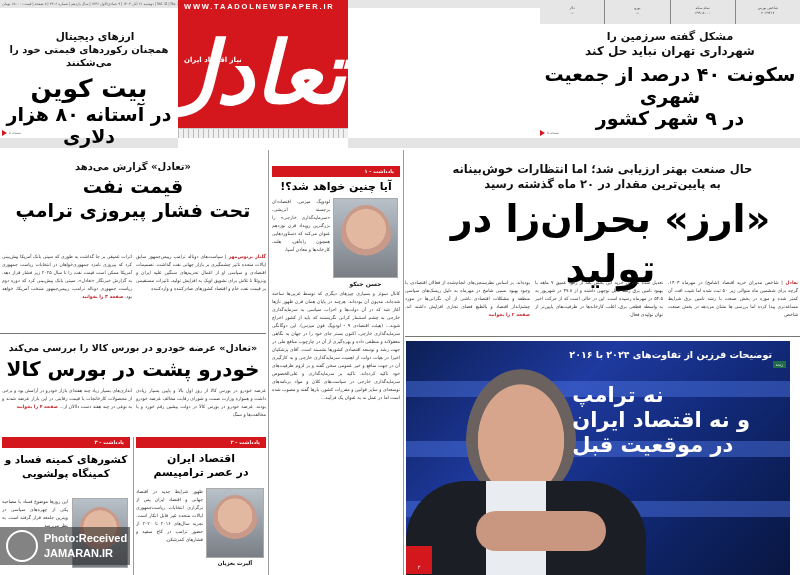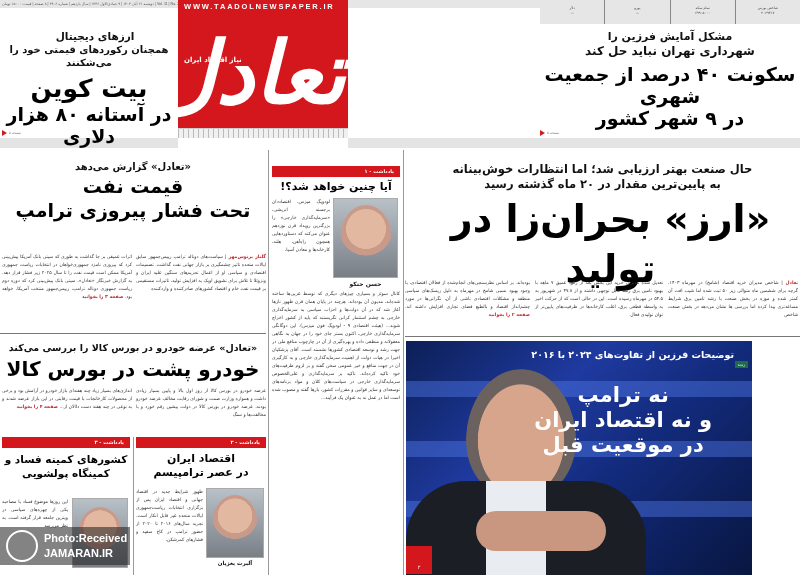--- a/index.html
+++ b/index.html
@@ -21,24 +21,24 @@
   .hl { text-align: center; font-weight: bold; color: #000; line-height: 1.15; }
   .pageref { font-size: 3.5px; color: #777; display: flex; align-items: center; gap: 2px; }
   .tri { width: 0; height: 0; border-top: 3px solid transparent; border-bottom: 3px solid transparent; border-left: 5px solid #d4171c; }
   .body-text { font-size: 4.6px; line-height: 8px; color: #333; text-align: justify; }
   .body-text .red { color: #c0262c; font-weight: bold; }
   .col-rule { background: #999; width: 1px; }
   .h-rule { background: #777; height: 1px; }
   .note-hd { background: #d4171c; color: #fff; font-size: 5px; font-weight: bold; height: 11px; line-height: 11px; padding-right: 6px; }
   .photo { background: linear-gradient(180deg, #b8c0c8, #7a7f86); border: 1px solid #aaa; }
   .face { border-radius: 50%; background: radial-gradient(circle at 50% 40%, #e3b8a0 0 45%, #c9998a 46% 60%, transparent 61%); }
-  .hero { left: 406px; top: 341px; width: 346px; height: 234px; background: linear-gradient(135deg, #0c1f56 0%, #1f3aa0 35%, #122a7a 60%, #081640 100%); overflow: hidden; }
+  .hero { left: 406px; top: 341px; width: 384px; height: 234px; background: linear-gradient(135deg, #0c1f56 0%, #1f3aa0 35%, #122a7a 60%, #081640 100%); overflow: hidden; }
   .hero-stripe { background: rgba(80,120,230,0.45); height: 16px; transform: skewX(-25deg); }
   .hero-kicker { color: #fff; font-size: 9.5px; font-weight: bold; }
-  .hero-hl { color: #fff; font-weight: bold; text-align: center; line-height: 1.2; font-size: 21px; }
+  .hero-hl { color: #fff; font-weight: bold; text-align: left; line-height: 1.2; font-size: 21px; }
   .hero-tag { background: #1f6b4a; color: #fff; font-size: 4px; padding: 1px 3px; }
   .watermark { left: 0; top: 527px; width: 130px; height: 38px; background: rgba(30,30,30,0.55); color: #fff; direction: ltr; }
 </style>
 </head>
 <body>
 
 <div class="abs topbar"></div>
 <div class="abs meta-left">دوشنبه ۲۱ آبان ۱۴۰۳ | ۹ جمادی‌الاول ۱۴۴۶ | سال یازدهم | شماره ۳۹۰۶ | ۸ صفحه | قیمت: ۱۵۰۰۰ تومان | Vol. 11 | No. 2906 | Mon. Nov 11, 2024</div>
 <div class="abs meta-right">
   <div class="meta-cell">
@@ -73,21 +73,21 @@
   <div class="kicker" style="font-size:10px;line-height:13px;">همچنان رکوردهای قیمتی خود را می‌شکنند</div>
   <div class="hl" style="font-size:25px;margin-top:6px;">بیت کوین</div>
   <div class="hl" style="font-size:19px;">در آستانه ۸۰ هزار دلاری</div>
 </div>
 <div class="abs pageref" style="left:2px;top:130px;direction:ltr;">
   <span class="tri"></span>
   <span>صفحه ۵</span>
 </div>
 
 <div class="abs" style="left:540px;top:30px;width:260px;">
-  <div class="kicker" style="font-size:11px;line-height:14px;">مشکل آمایش فرزین را</div>
+  <div class="kicker" style="font-size:11px;line-height:14px;">مشکل گفته سرزمین را</div>
   <div class="kicker" style="font-size:12px;line-height:14px;">شهرداری تهران نباید حل کند</div>
   <div class="hl" style="font-size:19px;margin-top:6px;">سکونت ۴۰ درصد از جمعیت شهری</div>
   <div class="hl" style="font-size:19px;">در ۹ شهر کشور</div>
 </div>
 <div class="abs pageref" style="left:540px;top:130px;direction:ltr;">
   <span class="tri"></span>
   <span>صفحه ۵</span>
 </div>
 
 <div class="abs" style="left:405px;top:162px;width:395px;">

